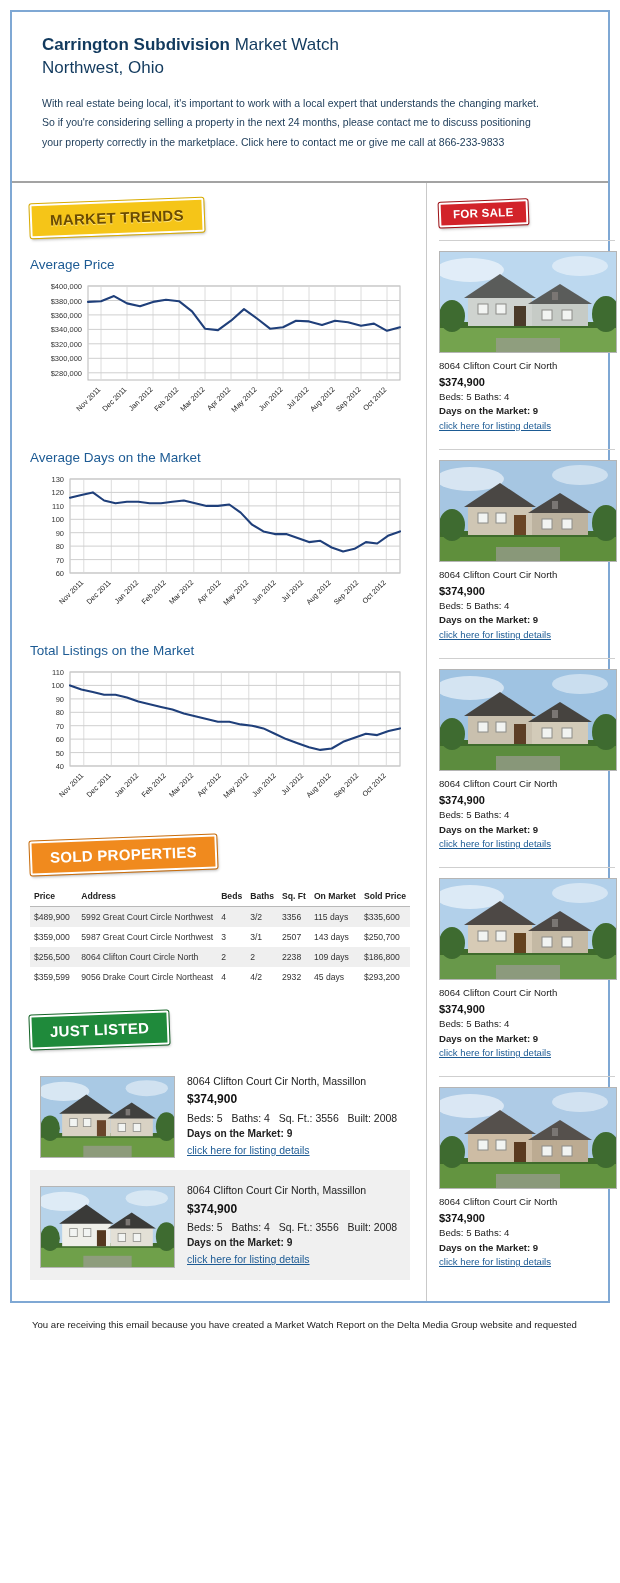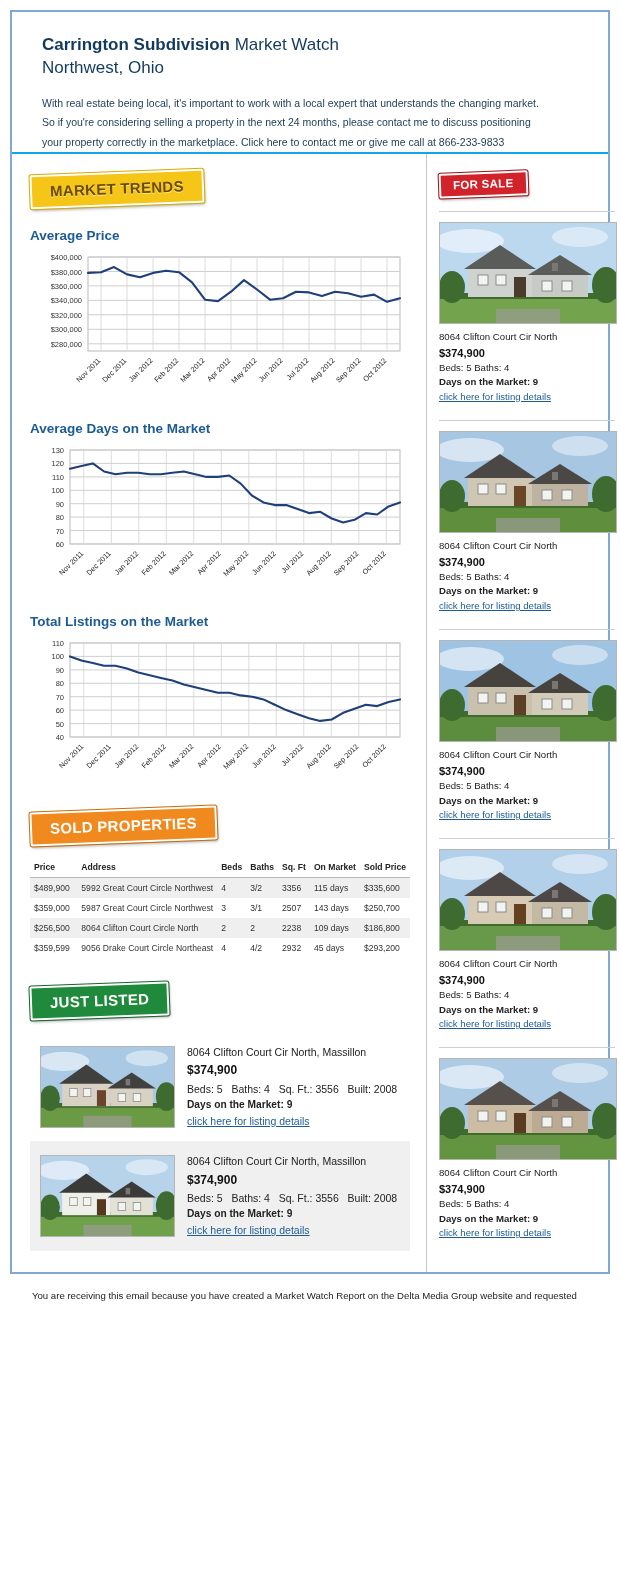--- a/index.html
+++ b/index.html
@@ -16,22 +16,22 @@
     padding:10px;
     background:#ffffff;
   }
   .frame{
     border:2px solid #7fa8d4;
     background:#ffffff;
     box-sizing:border-box;
   }
   
   .header{
-    padding:22px 30px 0 30px;
-    border-bottom:2px solid #0ea5e9;
+    padding:22px 30px 29px 30px;
+    border-bottom:2px solid #a3a3a3;
     background:#fff;
   }
   .h-title{
     font-size:17px;
     color:#123a5e;
     line-height:1.35;
     font-weight:normal;
   }
   .h-title .b{font-weight:bold;}
   .h-sub{
@@ -78,21 +78,21 @@
   .ribbon.small{font-size:11.5px;padding:4px 12px 5px 12px;}
   .ribbon-yellow{background:#f5c518;color:#6b4b00;border:2px solid #fff;outline:1px solid #d8ab00;text-shadow:0 1px 0 #ffe680;}
   .ribbon-orange{background:#f08a1e;border:2px solid #fff;outline:1px solid #c96c0a;}
   .ribbon-green{background:#1f8a3b;border:2px solid #fff;outline:1px solid #156528;}
   .ribbon-red{background:#d2232a;border:2px solid #fff;outline:1px solid #9e1217;}
   .ribbon-wrap{margin-bottom:14px;}
   
   .chart-title{
     color:#1d5b94;
     font-size:13.5px;
-    font-weight:bold;
+    font-weight:normal;
     margin:22px 0 6px 0;
   }
   .chart-box{
     width:100%;
   }
   .chart-svg{display:block;}
   
   .sold-table{
     width:100%;
     border-collapse:collapse;
@@ -113,21 +113,21 @@
     color:#333;
     white-space:nowrap;
   }
   .sold-table tbody tr:nth-child(odd){background:#efefef;}
   .sold-table .c-price{width:58px;}
   
   .jl-card{
     display:flex;
     gap:12px;
     padding:12px 10px;
-    align-items:center;
+    align-items:flex-end;
   }
   .jl-card.alt{background:#f0f0f0;}
   .jl-photo{
     width:133px;height:80px;
     border:1px solid #b5b5b5;
     background:#dfe7ee;
     flex:0 0 auto;
     position:relative;
     overflow:hidden;
   }

